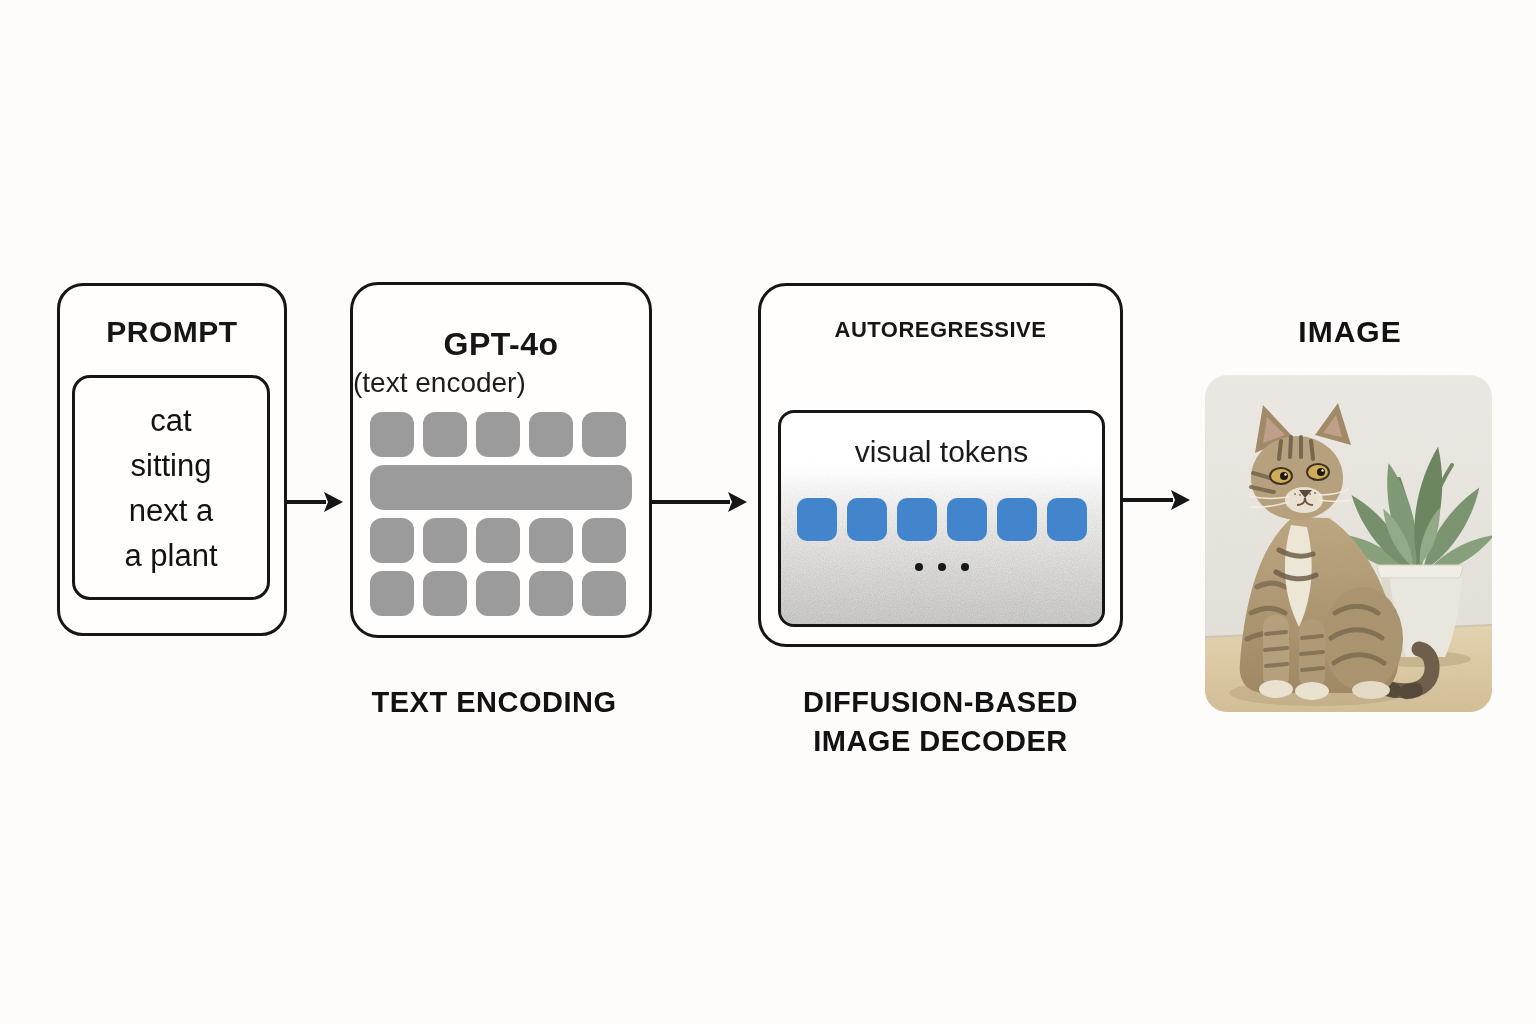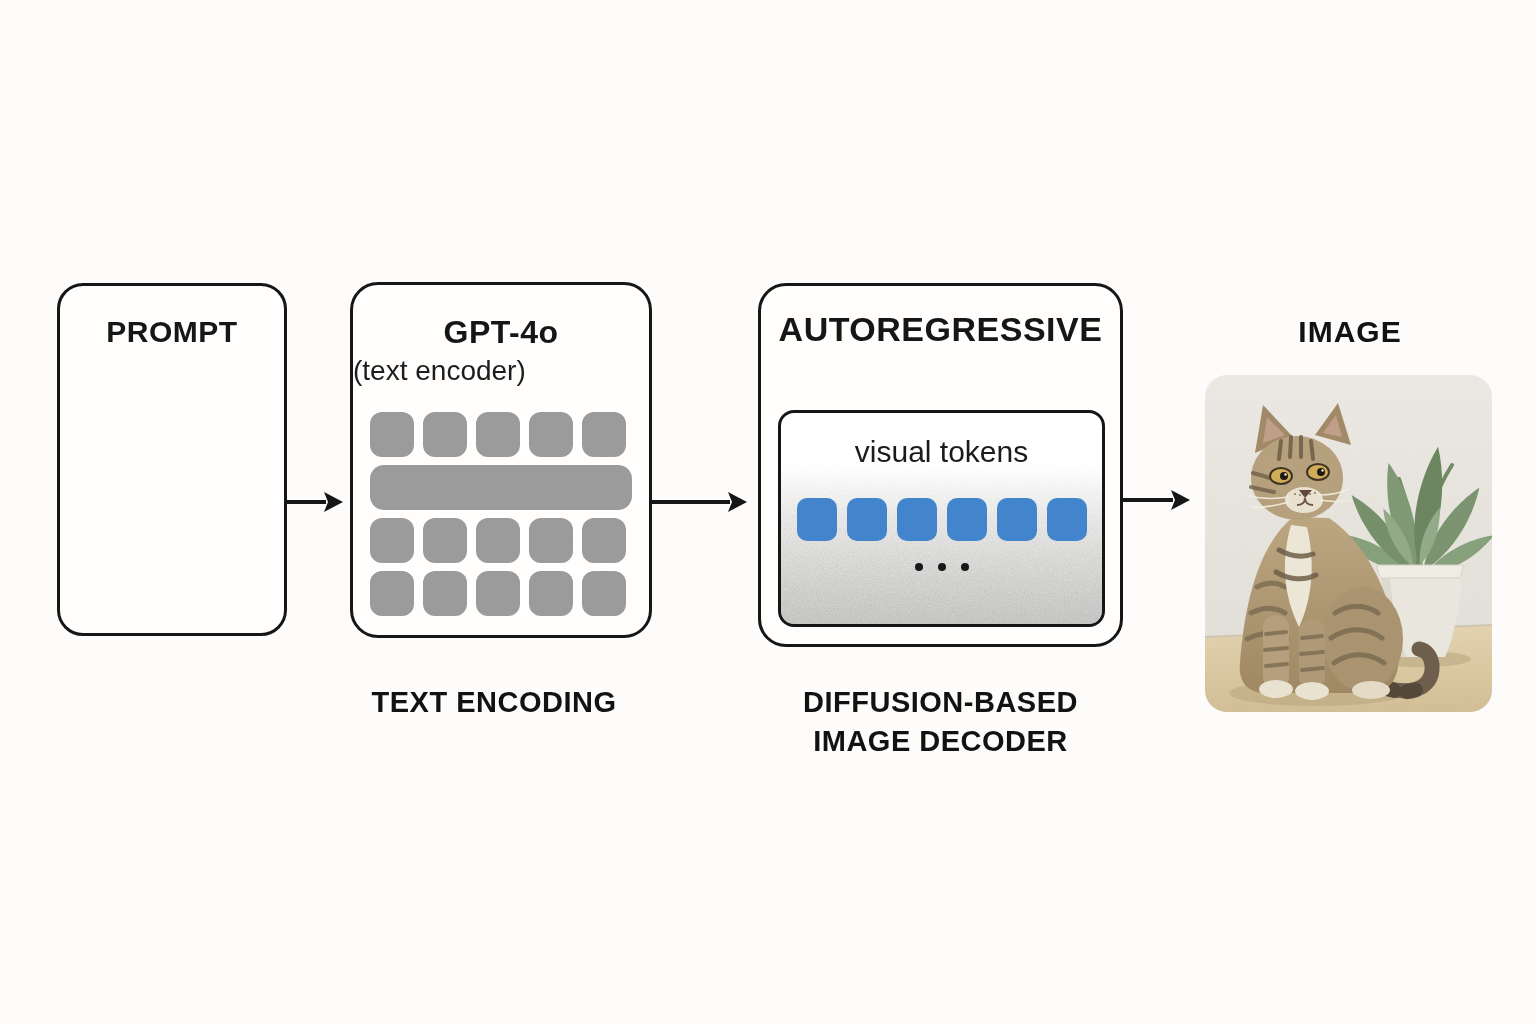--- a/index.html
+++ b/index.html
@@ -42,33 +42,33 @@
   .prompt-box .box-title{margin-top:26px;font-size:30px;}
   .prompt-inner{
     position:absolute;left:12px;top:89px;width:198px;height:225px;
     border:3px solid #161616;border-radius:18px;box-sizing:border-box;
     display:flex;flex-direction:column;justify-content:center;align-items:center;
   }
   .prompt-line{font-size:31px;line-height:45px;color:#121212;text-align:center;}
 
   
   .encoder-box{left:350px;top:282px;width:302px;height:356px;border-radius:28px;}
-  .encoder-box .box-title{margin-top:28px;font-size:32px;letter-spacing:0.5px;}
+  .encoder-box .box-title{margin-top:40px;font-size:32px;letter-spacing:0.5px;}
   .encoder-box .box-subtitle{margin-top:2px;font-size:28px;}
   .token-grid{
     position:absolute;left:17px;top:127px;width:262px;
     display:flex;flex-direction:column;gap:8px;
   }
   .g-row{display:flex;gap:9px;height:45px;}
   .g-sq{width:44px;height:45px;border-radius:12px;display:inline-block;}
   .g-bar{width:262px;height:45px;border-radius:14px;display:inline-block;}
 
   
   .decoder-box{left:758px;top:283px;width:365px;height:364px;border-radius:28px;}
-  .decoder-box .box-title{margin-top:24px;font-size:34px;line-height:39px;}
+  .decoder-box .box-title{margin-top:24px;font-size:22px;line-height:39px;}
   .decoder-inner{
     position:absolute;left:17px;top:124px;width:327px;height:217px;
     border:3px solid #161616;border-radius:16px;box-sizing:border-box;
     overflow:hidden;
     background:linear-gradient(180deg,#ffffff 28%,#f1f0ee 58%,#d6d5d3 100%);
   }
   .noise-layer{position:absolute;left:0;top:0;width:100%;height:100%;}
   .inner-label{
     position:relative;
     margin-top:22px;text-align:center;
@@ -121,20 +121,26 @@
       <polygon points="728,492 747,502 728,512 732,502" fill="#161616"></polygon>
     </g>
     <g>
       <line x1="1123" y1="500" x2="1173" y2="500" stroke="#161616" stroke-width="4"></line>
       <polygon points="1171,490 1190,500 1171,510 1175,500" fill="#161616"></polygon>
     </g>
   </svg>
 
   <section class="box prompt-box">
     <div class="box-title">PROMPT</div>
+    <div class="prompt-inner">
+      <div class="prompt-line">cat</div>
+      <div class="prompt-line">sitting</div>
+      <div class="prompt-line">next a</div>
+      <div class="prompt-line">a plant</div>
+    </div>
   </section>
 
   <section class="box encoder-box">
     <div class="box-title">GPT-4o</div>
     <div class="box-subtitle">(text encoder)</div>
     <div class="token-grid" id="encoder-grid">
         <div class="g-row">
           <span class="g-sq" style="background: rgb(155, 155, 155);"></span>
           <span class="g-sq" style="background: rgb(155, 155, 155);"></span>
           <span class="g-sq" style="background: rgb(155, 155, 155);"></span>

